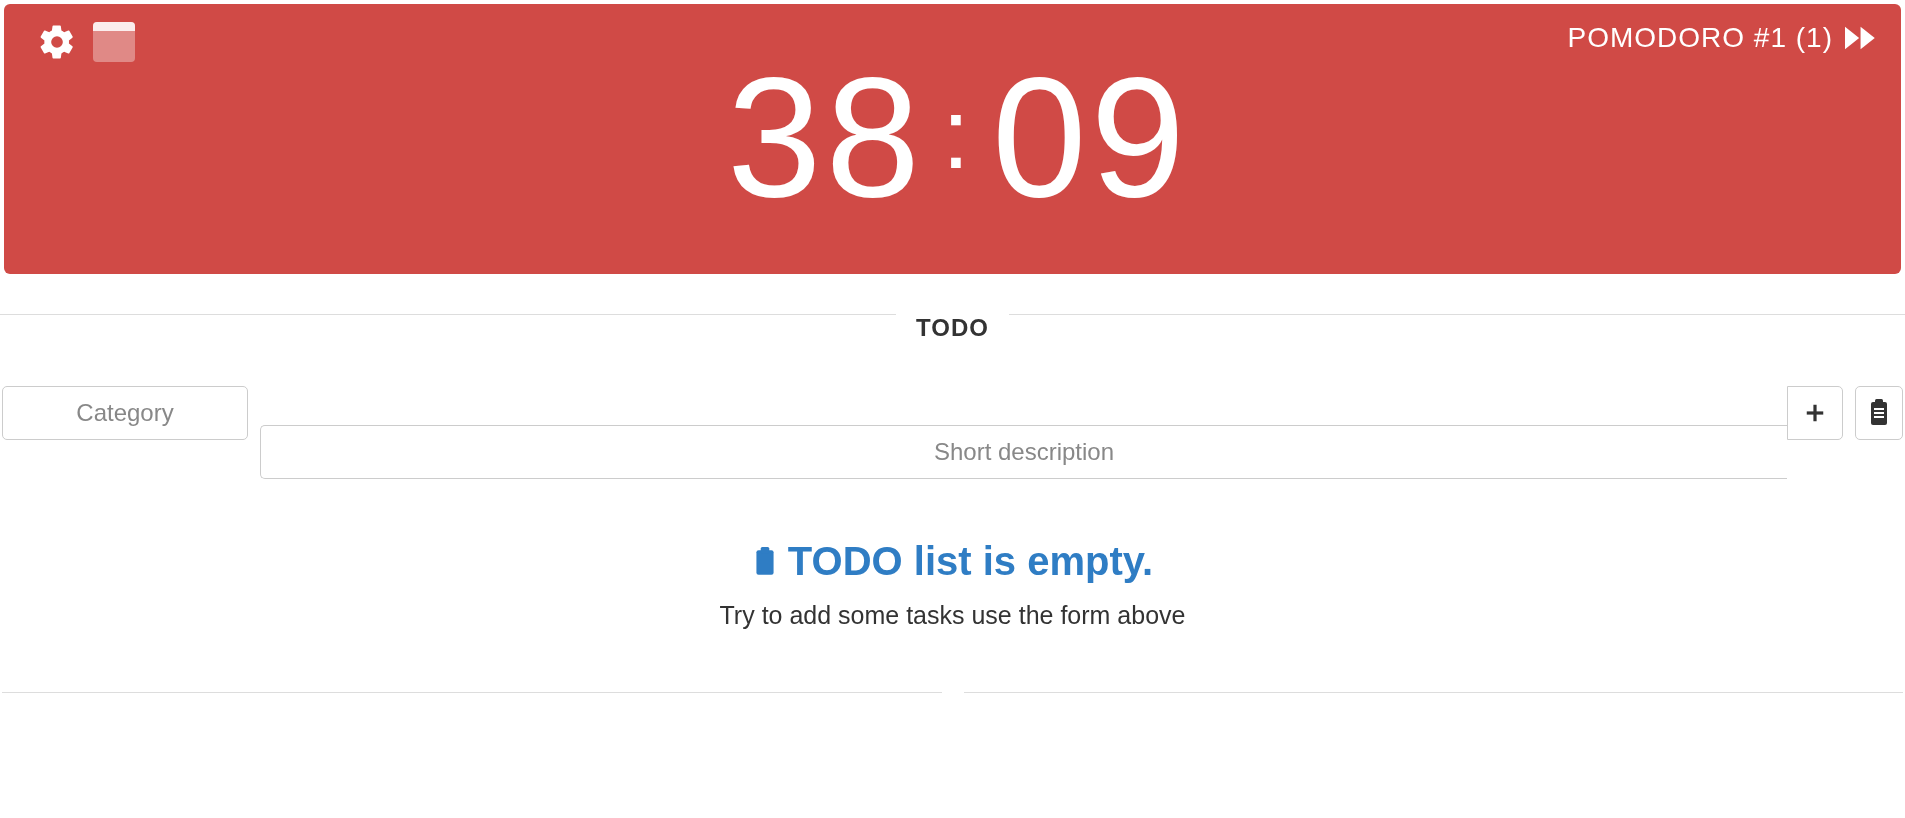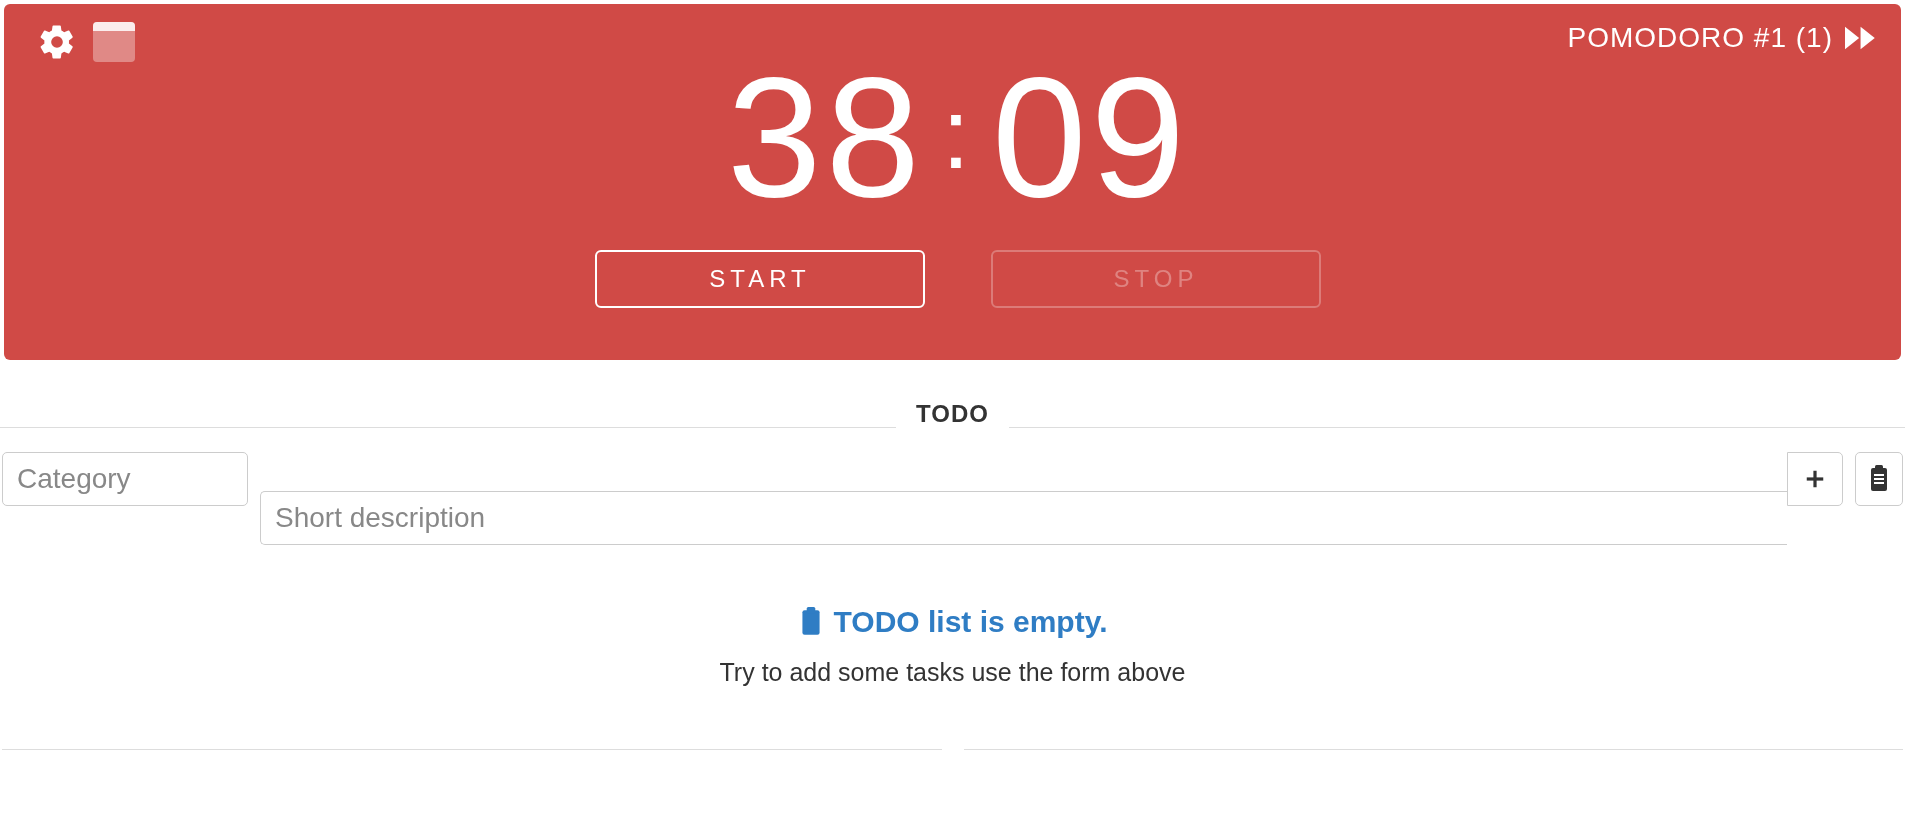--- a/index.html
+++ b/index.html
@@ -82,22 +82,22 @@
     font-family: inherit;
   }
   .timer-btn.disabled {
     opacity: 0.45;
     border-color: rgba(255,255,255,0.6);
     color: rgba(255,255,255,0.7);
     cursor: default;
   }
   .section-divider {
     display: flex;
-    align-items: flex-end;
-    margin: 40px 0 24px 0;
+    align-items: flex-start;
+    margin: 40px 0 44px 0;
   }
   .section-divider .line {
     flex: 1;
     height: 1px;
     background: #ddd;
   }
   .section-divider .label {
     padding: 0 20px;
     font-size: 24px;
     font-weight: 700;
@@ -108,24 +108,25 @@
     display: flex;
     gap: 12px;
     padding: 0 2px;
     align-items: stretch;
   }
   .text-input {
     height: 54px;
     border: 1px solid #ccc;
     border-radius: 5px;
     padding: 0 14px;
-    font-size: 28px;
+    font-size: 24px;
     color: #555;
     font-family: inherit;
     background: #fff;
+    text-align: center;
   }
   .text-input::placeholder { color: #888; }
   .cat-input { width: 246px; }
   .desc-group {
     flex: 1;
     display: flex;
   }
   .desc-input {
     flex: 1;
     border-radius: 5px 0 0 5px;
@@ -156,21 +157,21 @@
     justify-content: center;
     cursor: pointer;
     color: #333;
   }
   .empty-block {
     text-align: center;
     margin-top: 60px;
   }
   .empty-title {
     color: #2f7dc4;
-    font-size: 30px;
+    font-size: 40px;
     font-weight: 700;
     display: inline-flex;
     align-items: center;
     gap: 10px;
   }
   .empty-sub {
     color: #333;
     font-size: 25px;
     margin-top: 17px;
   }
@@ -209,24 +210,20 @@
           <polygon points="11,0 21,8 11,16"></polygon>
         </svg>
       </span>
     </div>
   </div>
 
   <div class="timer-display">
     <span>38</span><span class="colon">:</span><span>09</span>
   </div>
 
-  <div class="btn-row">
-    <button class="timer-btn">START</button>
-    <button class="timer-btn disabled">STOP</button>
-  </div>
 </div>
 
 <div class="section-divider">
   <div class="line"></div>
   <div class="label">TODO</div>
   <div class="line"></div>
 </div>
 
 <div class="input-row">
   <input class="text-input cat-input" type="text" placeholder="Category" style="">

